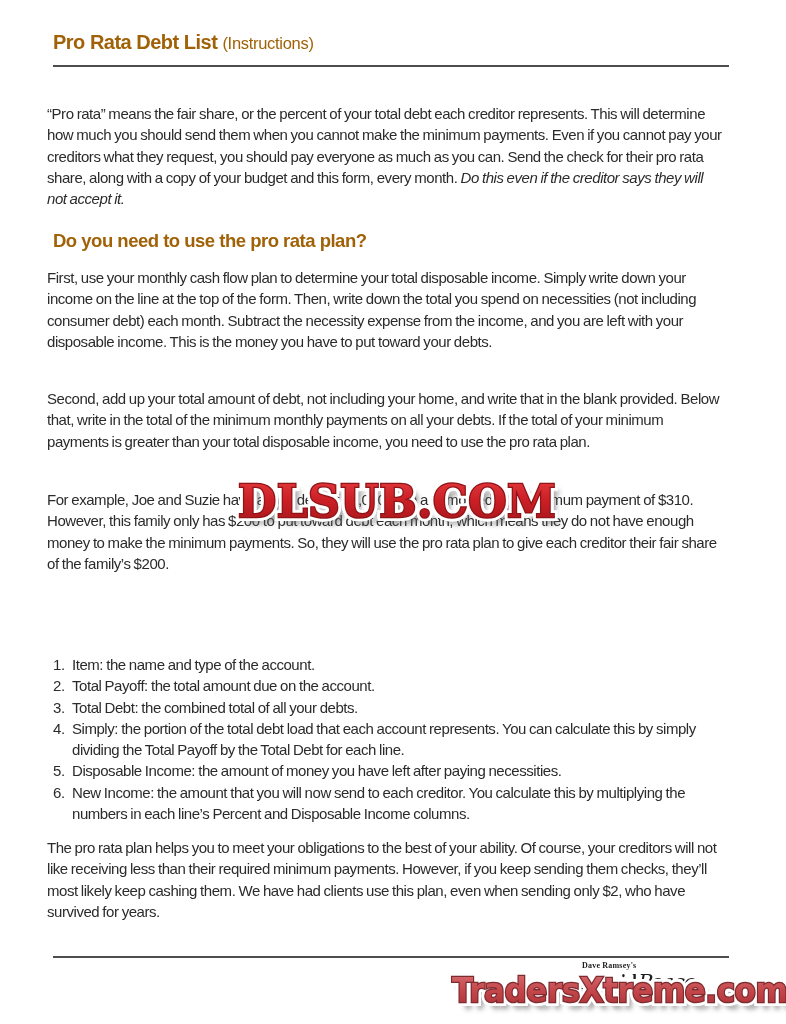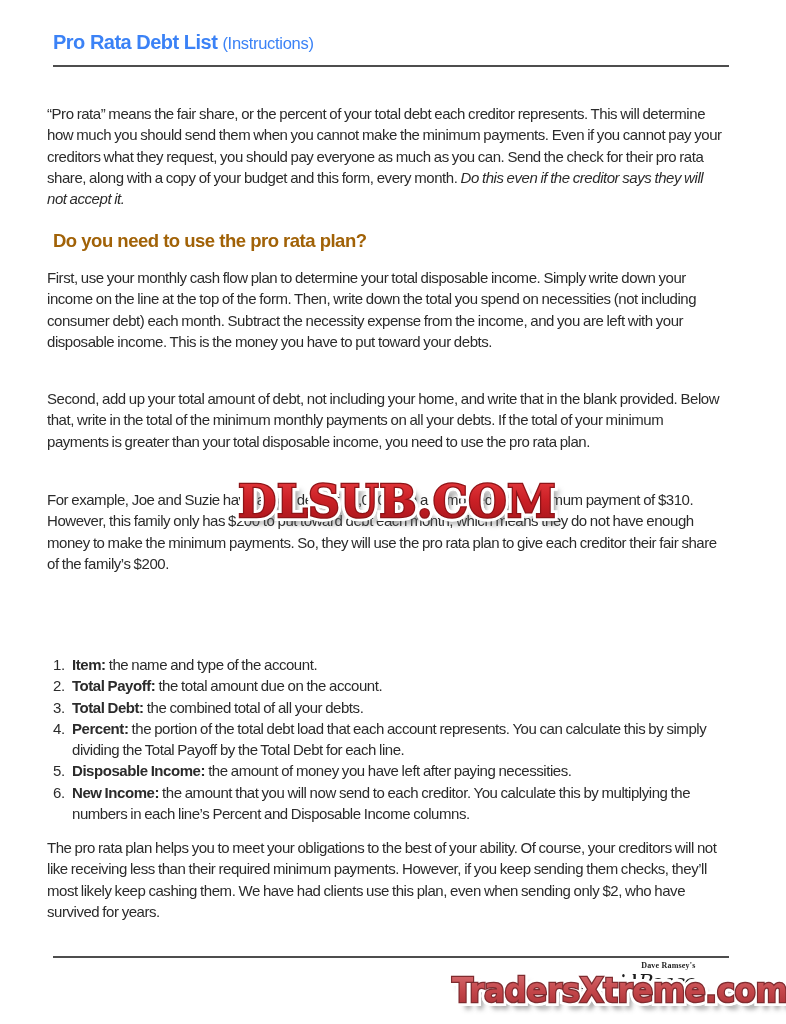--- a/index.html
+++ b/index.html
@@ -4,21 +4,21 @@
 <style>
   html,body { margin:0; padding:0; background:#e8e8e8; }
   .page {
     position:relative; width:786px; height:1024px; margin:0 auto;
     background:#ffffff; overflow:hidden;
     font-family:"Liberation Sans", sans-serif; color:#2b2b2b;
   }
 
   
   h1 { position:absolute; left:53px; top:31px; margin:0;
-       font-size:20px; font-weight:bold; letter-spacing:-0.5px; color:#3b82f6; white-space:nowrap; }
+       font-size:20px; font-weight:bold; letter-spacing:-0.5px; color:#a16207; white-space:nowrap; }
   h1 .subtitle { font-weight:normal; font-size:16.5px; letter-spacing:-0.3px; }
   .rule { position:absolute; left:53px; width:676px; height:2px; background:#4d4d4d; }
   .rule-top { top:65px; }
   .rule-bottom { top:956px; }
 
   
   p.body { position:absolute; left:47px; width:676px; margin:0;
            font-size:15px; line-height:21.3px; letter-spacing:-0.45px; word-spacing:-0.6px; }
   p.body em { font-style:italic; }
   h2 { position:absolute; left:53px; margin:0; font-size:18.5px; font-weight:bold;
@@ -30,21 +30,21 @@
   .p-example { top:489px; }
   .h-how     { top:591px; }
   .p-lead    { top:631px; font-weight:bold; }
   .p-close   { top:837px; }
 
   
   .list { position:absolute; left:53px; top:654px; width:676px; }
   .li { display:flex; font-size:15px; line-height:21.3px; letter-spacing:-0.45px; word-spacing:-0.6px; }
   .li .num { width:19px; flex:none; }
   .li .txt { flex:1; }
-  .li b { font-weight:bold;margin-top:16px; }
+  .li b { font-weight:normal;margin-top:16px; }
 
   
   .wm { position:absolute; }
   .wm span { position:absolute; left:0; top:0; white-space:nowrap; }
   .wm .back {
     color:#fff; -webkit-text-stroke:8px #fff;
     text-shadow: 3px 3px 0 #fff, -3px 3px 0 #fff, 3px -3px 0 #fff, -3px -3px 0 #fff,
                  4px 0 0 #fff, -4px 0 0 #fff, 0 4px 0 #fff, 0 -4px 0 #fff,
                  6px 7px 5px rgba(95,95,95,0.65);
   }
@@ -68,21 +68,21 @@
     letter-spacing:-2.5px; line-height:56px; }
   .tc4s span { position:absolute; right:0; top:0; white-space:nowrap; }
   .tc4s .back { color:#c4bebb; -webkit-text-stroke:2px #c4bebb; }
   .tc4s .front {
     background-image:linear-gradient(180deg,#6f6f6f 0%,#1c1c1c 28%,#0d0d0d 45%,#472d27 62%,#7c4b41 78%,#241713 100%);
     background-clip:text; -webkit-background-clip:text; color:transparent; }
 
   
   .fp-logo { position:absolute; left:577px; top:961px; z-index:2; color:#1d1d1d; }
   .fp-small { font-family:"Liberation Serif", serif; font-weight:bold; font-size:8px;
-              letter-spacing:0.2px; margin-left:19px;text-align:right; }
+              letter-spacing:0.2px; margin-left:5px; }
   .fp-main  { display:inline-block; font-family:"Liberation Serif", serif; font-weight:bold;
               font-size:20px; letter-spacing:-1.2px; transform:scaleX(0.85); transform-origin:left; }
   .fp-script{ display:inline-block; font-family:"DejaVu Serif", serif; font-style:italic;
               font-size:21px; margin-left:-8px; letter-spacing:-1px; }
 </style>
 </head>
 <body>
 
 <div class="page">
 
@@ -112,21 +112,21 @@
     <div class="li">
       <span class="num">2.</span>
       <span class="txt"><b>Total Payoff:</b> <span>the total amount due on the account.</span></span>
     </div>
     <div class="li">
       <span class="num">3.</span>
       <span class="txt"><b>Total Debt:</b> <span>the combined total of all your debts.</span></span>
     </div>
     <div class="li">
       <span class="num">4.</span>
-      <span class="txt"><b>Percent:</b> <span>the portion of the total debt load that each account represents. You can calculate this by simply dividing the Total Payoff by the Total Debt for each line.</span></span>
+      <span class="txt"><b>Simply:</b> <span>the portion of the total debt load that each account represents. You can calculate this by simply dividing the Total Payoff by the Total Debt for each line.</span></span>
     </div>
     <div class="li">
       <span class="num">5.</span>
       <span class="txt"><b>Disposable Income:</b> <span>the amount of money you have left after paying necessities.</span></span>
     </div>
     <div class="li">
       <span class="num">6.</span>
       <span class="txt"><b>New Income:</b> <span>the amount that you will now send to each creditor. You calculate this by multiplying the numbers in each line’s Percent and Disposable Income columns.</span></span>
     </div>
   </div>

